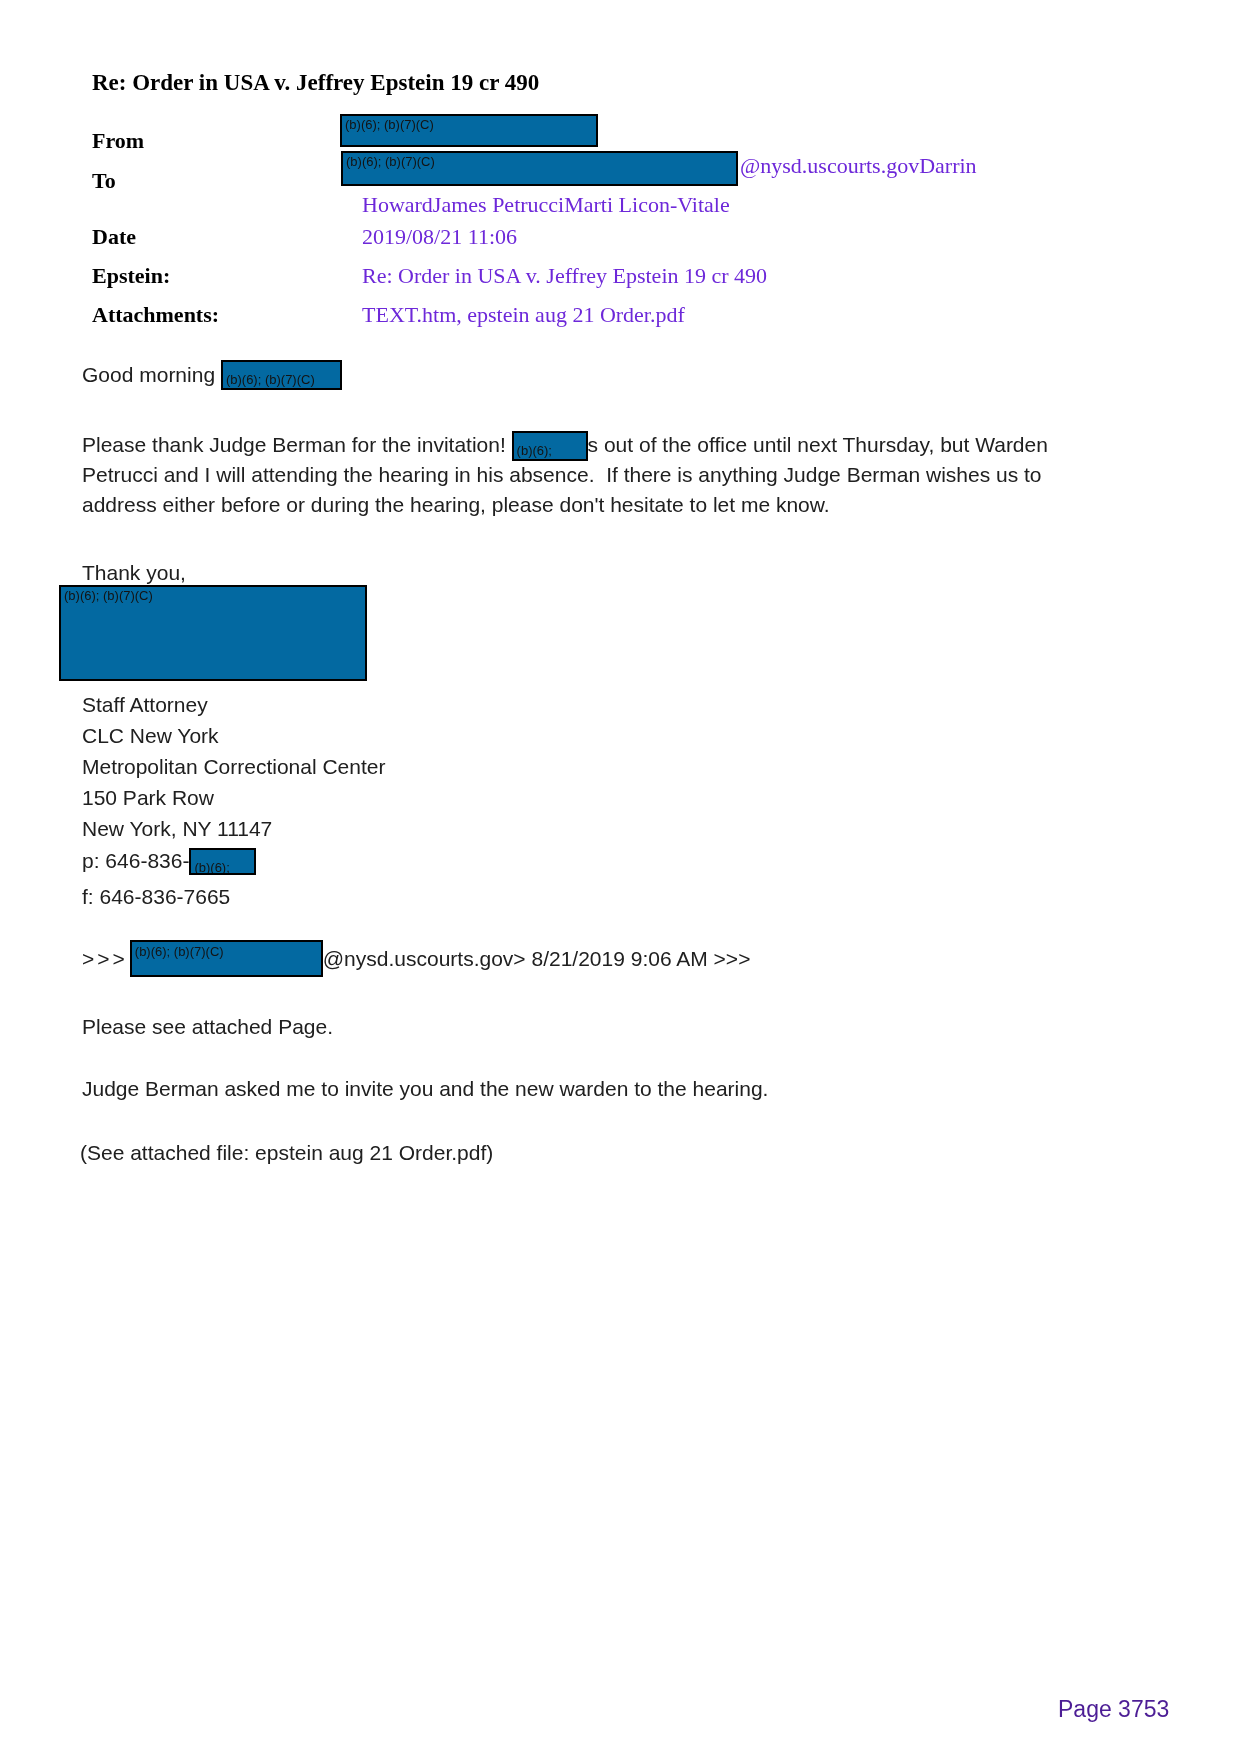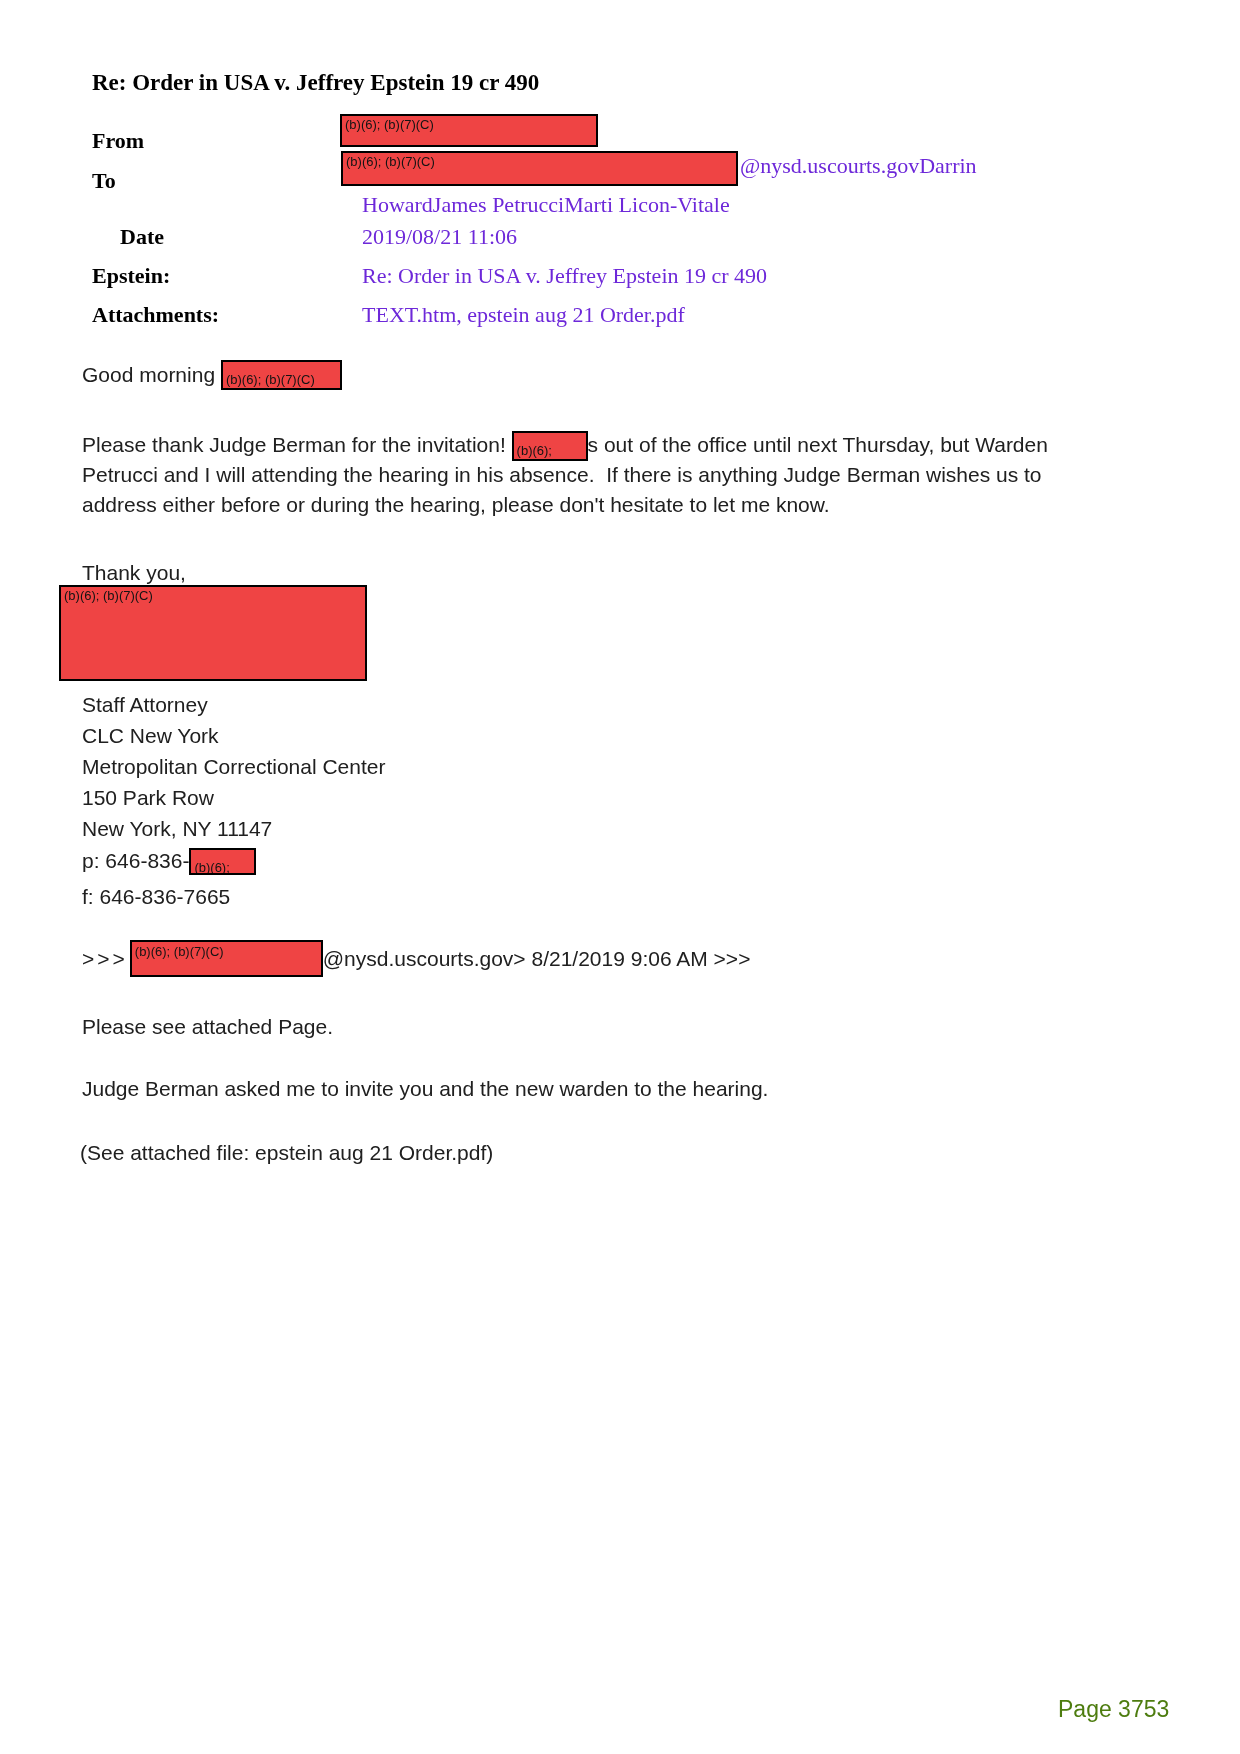--- a/index.html
+++ b/index.html
@@ -9,57 +9,57 @@
     background:#ffffff;
     overflow:hidden;
     font-family:"Liberation Sans", sans-serif;
     color:#1d1d1d;
   }
   .abs{position:absolute;}
   .hdr-label{font-size:22px;font-weight:bold;font-family:"Liberation Serif", serif;color:#000;}
   .hdr-value{font-size:22px;font-family:"Liberation Serif", serif;color:#6d28d9;white-space:pre;}
   .body-line{font-size:21px;line-height:30px;white-space:pre;color:#202020;}
   .redact{
-    background:#ef4444;
+    background:#0369a1;
     border:2px solid #000;
     box-sizing:border-box;
     overflow:hidden;
   }
   .redact .code{
     font-size:13px;line-height:15px;
     padding:1px 0 0 3px;
     color:#131313;
     font-family:"Liberation Sans", sans-serif;
     white-space:pre;
   }
   .inline-redact{display:inline-block;}
   .quote-row{display:flex;align-items:center;}
   .quote-marker{font-size:21px;letter-spacing:3px;color:#202020;white-space:pre;}
-  .page-num{font-size:23px;color:#4d7c0f;}
+  .page-num{font-size:23px;color:#4c1d95;}
 </style>
 </head>
 <body>
 
 <div class="page">
 
   <div class="abs hdr-label" style="left:92px;top:70px;font-size:23px;">Re: Order in USA v. Jeffrey Epstein 19 cr 490</div>
 
   <div class="abs hdr-label" style="left:92px;top:128px;">From</div>
   <div class="abs redact" style="left:340px;top:114px;width:258px;height:33px;">
     <div class="code">(b)(6); (b)(7)(C)</div>
   </div>
 
   <div class="abs hdr-label" style="left:92px;top:168px;">To</div>
   <div class="abs redact" style="left:341px;top:151px;width:397px;height:35px;">
     <div class="code">(b)(6); (b)(7)(C)</div>
   </div>
   <div class="abs hdr-value" style="left:740px;top:153px;">@nysd.uscourts.govDarrin</div>
   <div class="abs hdr-value" style="left:362px;top:192px;">HowardJames PetrucciMarti Licon-Vitale</div>
 
-  <div class="abs hdr-label" style="left:92px;top:224px;margin-left:28px;">Date</div>
+  <div class="abs hdr-label" style="left:92px;top:224px;">Date</div>
   <div class="abs hdr-value" style="left:362px;top:224px;">2019/08/21 11:06</div>
 
   <div class="abs hdr-label" style="left:92px;top:263px;">Epstein:</div>
   <div class="abs hdr-value" style="left:362px;top:263px;">Re: Order in USA v. Jeffrey Epstein 19 cr 490</div>
 
   <div class="abs hdr-label" style="left:92px;top:302px;">Attachments:</div>
   <div class="abs hdr-value" style="left:362px;top:302px;">TEXT.htm, epstein aug 21 Order.pdf</div>
 
   <div class="abs body-line" style="left:82px;top:360px;"><span>Good morning </span><span class="redact inline-redact" style="width:121px;height:30px;vertical-align:-8px;"><span class="code">(b)(6); (b)(7)(C)</span></span></div>
 

